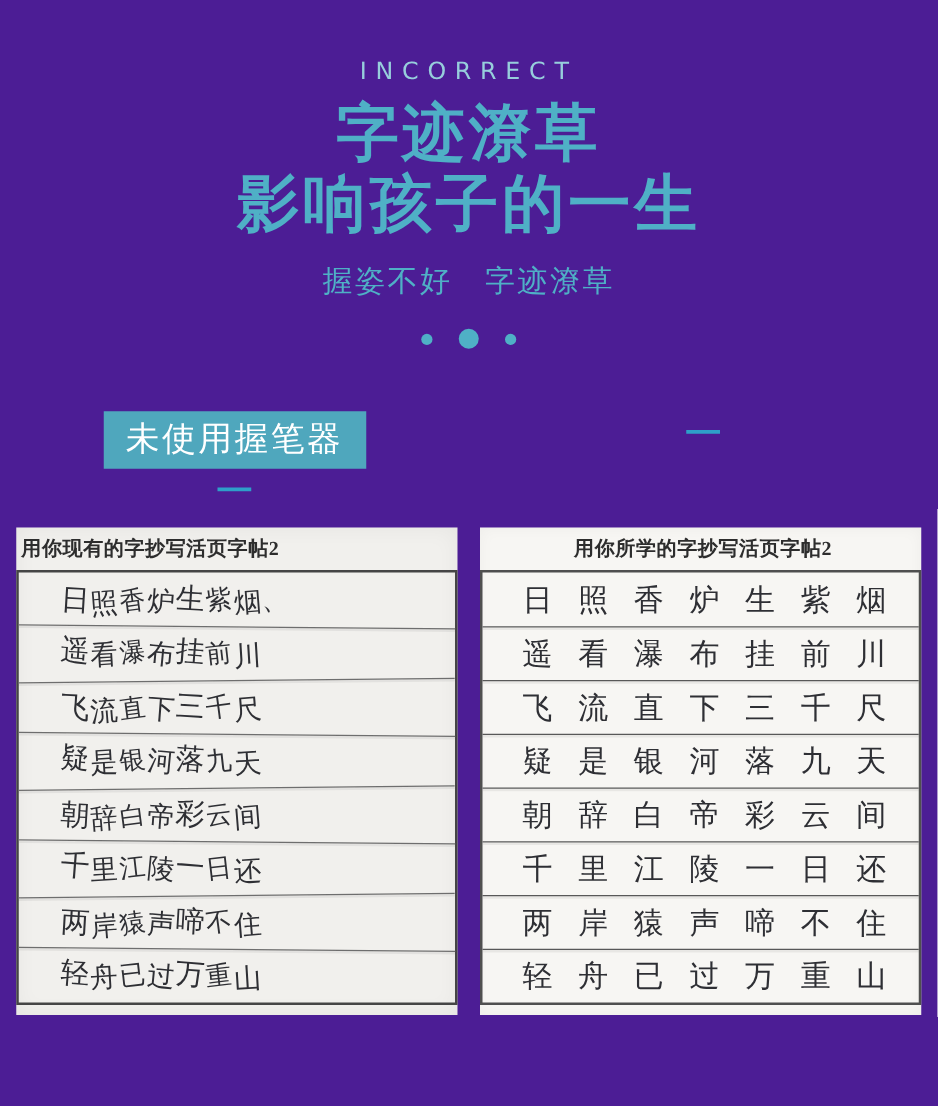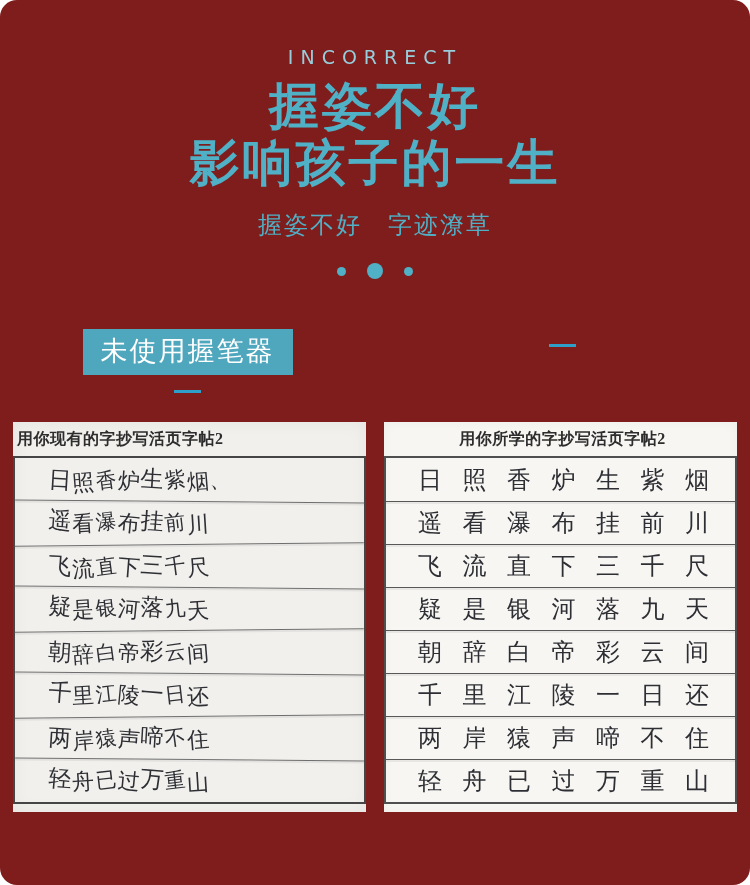--- a/index.html
+++ b/index.html
@@ -7,21 +7,21 @@
     --accent-light:#97CEDC;
     --badge-bg:#4FA7BD;
     --dash:#2E9FC9;
     --ink:#2E2F34;
     --paper-before:#F1F0ED;
     --paper-after:#F7F6F3;
   }
   *{margin:0;padding:0;box-sizing:border-box;}
   html,body{background:#fff;}
   body{font-family:"DejaVu Sans","Liberation Sans",sans-serif;}
-  .page{width:750px;height:885px;background:#7f1d1d;position:relative;overflow:hidden;border-radius:17px;}
+  .page{width:750px;height:885px;background:#4c1d95;position:relative;overflow:hidden;}
 
   
   .header{padding-top:46px;text-align:center;}
   .eyebrow{font-size:19px;letter-spacing:7px;color:var(--accent-light);font-weight:400;}
   .title{margin-top:10px;font-size:50px;line-height:1.13;font-weight:bold;color:var(--accent);letter-spacing:3px;}
   .subtitle{margin-top:18px;font-size:24px;color:var(--accent);letter-spacing:2px;font-weight:400;}
   .dots{margin-top:22px;display:flex;justify-content:center;align-items:center;gap:21px;height:16px;}
   .dot{border-radius:50%;background:var(--accent);display:inline-block;}
   .dot.small{width:9px;height:9px;}
   .dot.big{width:16px;height:16px;}
@@ -59,21 +59,21 @@
   .neat .ch{display:inline-block;}
 </style>
 </head>
 <body>
 
 <div class="page">
 
   <div class="header">
     <div class="eyebrow">INCORRECT</div>
     <div class="title">
-      <span>握姿不好</span><br>
+      <span>字迹潦草</span><br>
       <span>影响孩子的一生</span>
     </div>
     <div class="subtitle">握姿不好　字迹潦草</div>
     <div class="dots">
       <span class="dot small"></span>
       <span class="dot big"></span>
       <span class="dot small"></span>
     </div>
   </div>
 

